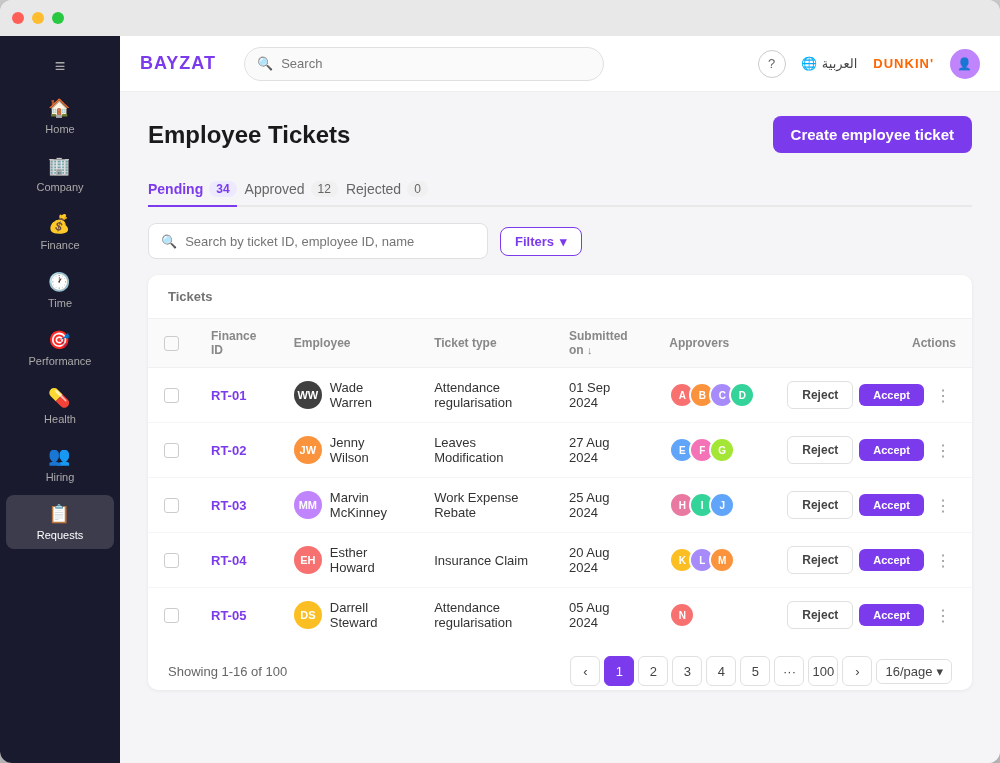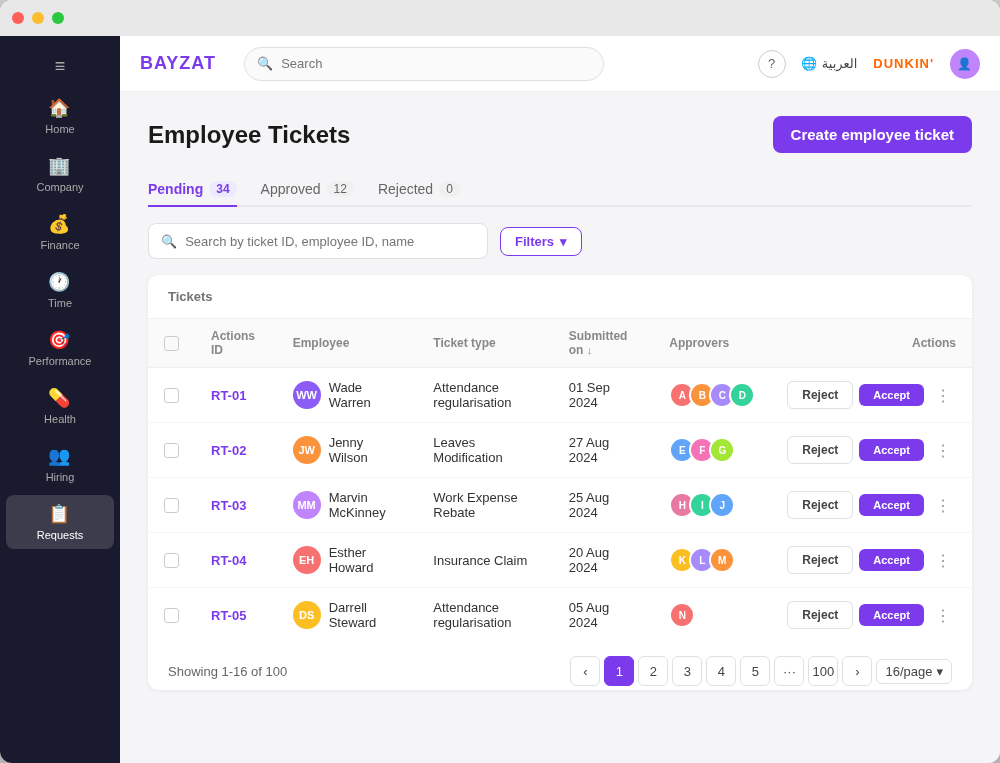--- a/index.html
+++ b/index.html
@@ -176,21 +176,21 @@
       color: #fff;
       border: none;
       border-radius: 8px;
       padding: 10px 18px;
       font-size: 15px;
       font-weight: 600;
       cursor: pointer;
     }
     .tabs {
       display: flex;
-      gap: 24px;
+      gap: 8px;
       margin-bottom: 16px;
       border-bottom: 2px solid #e8e8e8;
       padding-bottom: 0;
     }
     .tab {
       display: flex;
       align-items: center;
       gap: 6px;
       padding: 8px 0;
       font-size: 14px;
@@ -500,21 +500,21 @@
 
         <div class="table-card">
           <div class="table-section-label">Tickets</div>
           <table>
             <thead>
               <tr>
                 <th>
                   <div class="checkbox"></div>
                 </th>
                 <th>
-                  <span>Actions ID</span>
+                  <span>Finance ID</span>
                 </th>
                 <th>
                   <span>Employee</span>
                 </th>
                 <th>
                   <span>Ticket type</span>
                 </th>
                 <th>
                   <span>Submitted on</span>
                   <span class="sort-icon">↓</span>
@@ -530,21 +530,21 @@
             <tbody id="table-body">
             <tr>
     <td>
       <div class="checkbox"></div>
     </td>
     <td>
       <a class="ticket-id">RT-01</a>
     </td>
     <td>
       <div class="employee-cell">
-        <div class="emp-avatar" style="background:#8b5cf6">WW</div>
+        <div class="emp-avatar" style="background:#404040">WW</div>
         <span>Wade Warren</span>
       </div>
     </td>
     <td>
       <span>Attendance regularisation</span>
     </td>
     <td>
       <span>01 Sep 2024</span>
     </td>
     <td>

